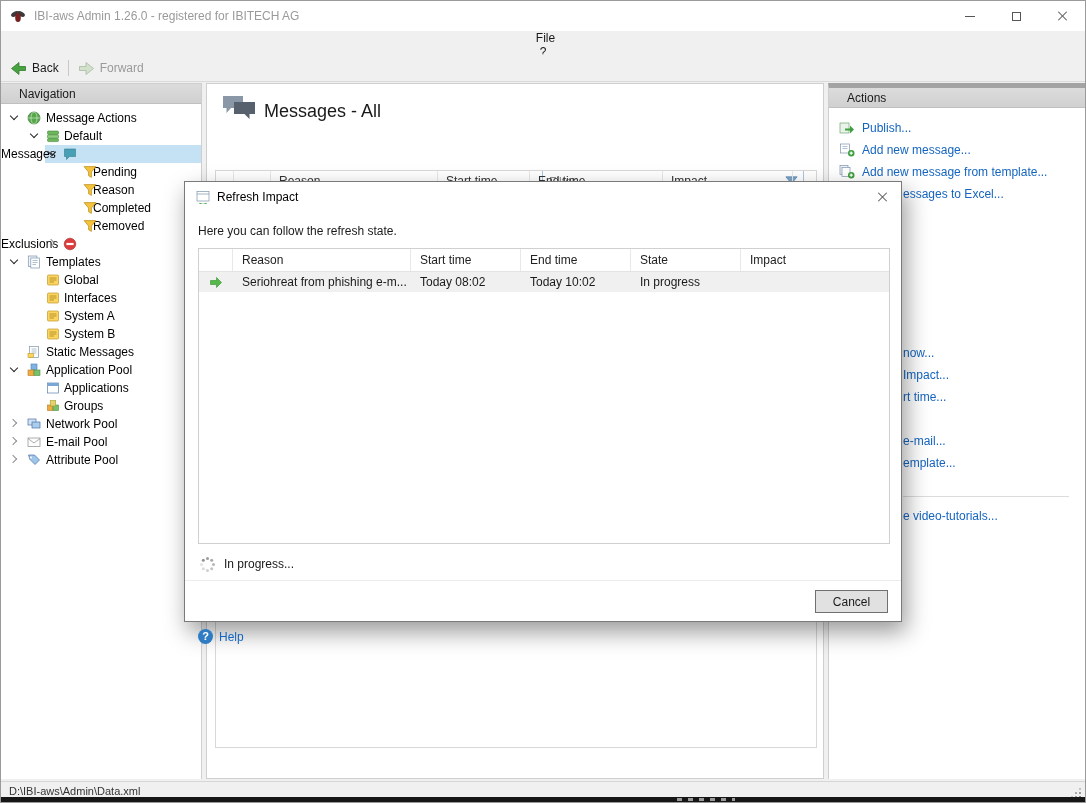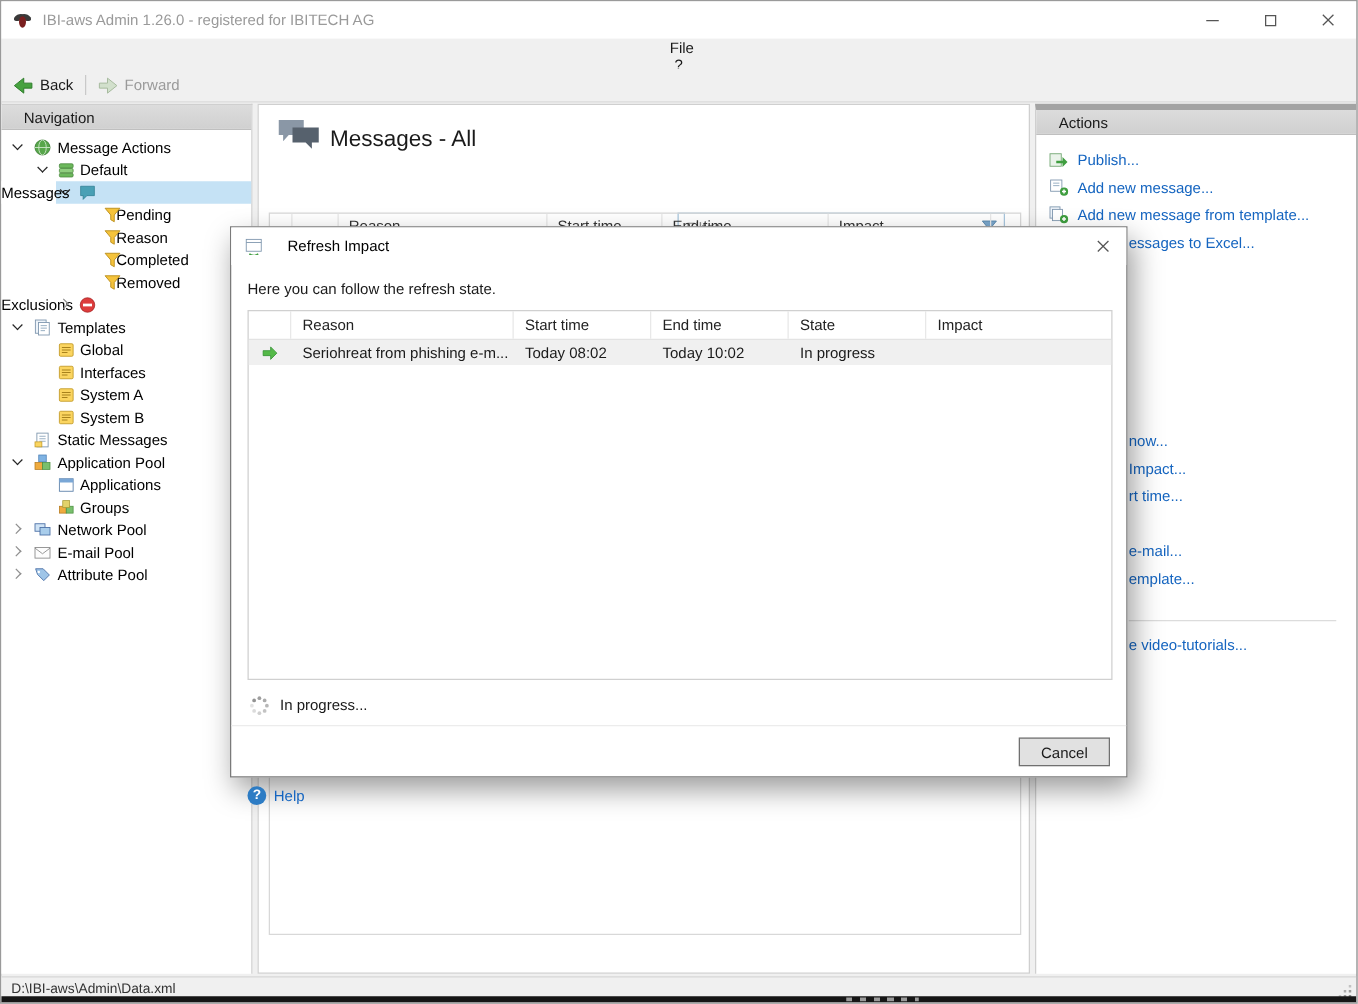--- a/index.html
+++ b/index.html
@@ -64,21 +64,21 @@
   .a-publish{top:31px;left:10px} .a-add{top:53px;left:10px} .a-addtpl{top:75px;left:10px}
   .a-excel{top:97px;left:74px} .a-now{top:256px;left:74px} .a-impact{top:278px;left:74px}
   .a-rttime{top:300px;left:74px} .a-email{top:344px;left:74px} .a-template{top:366px;left:74px}
   .a-video{top:419px;left:74px}
   .a-sep { position:absolute; top:408px; left:74px; right:16px; height:1px; background:#dcdcdc; }
 
   
   .dialog { position:absolute; left:183px; top:180px; width:718px; height:441px; background:#fff; border:1px solid #7a7a7a; box-shadow:4px 10px 22px rgba(0,0,0,0.40); z-index:100; }
   .dlg-titlebar { position:relative; height:30px; display:flex; align-items:center; background:#fff; }
   .dlg-icon { margin-left:11px; width:14px; height:14px; }
-  .dlg-title { margin-left:20px; font-size:12px; color:#000; }
+  .dlg-title { margin-left:7px; font-size:12px; color:#000; }
   .dlg-close { position:absolute; right:8px; top:4px; width:22px; height:22px; display:flex; align-items:center; justify-content:center; }
   .dlg-desc { position:absolute; left:13px; top:42px; font-size:12px; color:#1a1a1a; }
   .dlg-table { position:absolute; left:13px; top:66px; width:692px; height:296px; border:1px solid #d0d0d0; font-size:12px; background:#fff; }
   .dlg-thead { display:flex; height:23px; border-bottom:1px solid #e3e3e3; color:#222; }
   .dlg-th { padding:4px 9px; border-right:1px solid #e8e8e8; overflow:hidden; white-space:nowrap; }
   .dt-c0{width:34px;} .dt-c1{width:178px;} .dt-c2{width:110px;} .dt-c3{width:110px;} .dt-c4{width:110px;} .dt-c5{flex:1; border-right:none;}
   .dlg-row { display:flex; height:20px; background:#f0f0f0; align-items:center; color:#1a1a1a; }
   .dlg-td { padding:0 9px; overflow:hidden; white-space:nowrap; }
   .dlg-td.icon-cell { padding:0; display:flex; justify-content:center; width:34px; }
   .dlg-status { position:absolute; left:14px; top:374px; display:flex; align-items:center; gap:9px; font-size:12px; color:#1a1a1a; }

